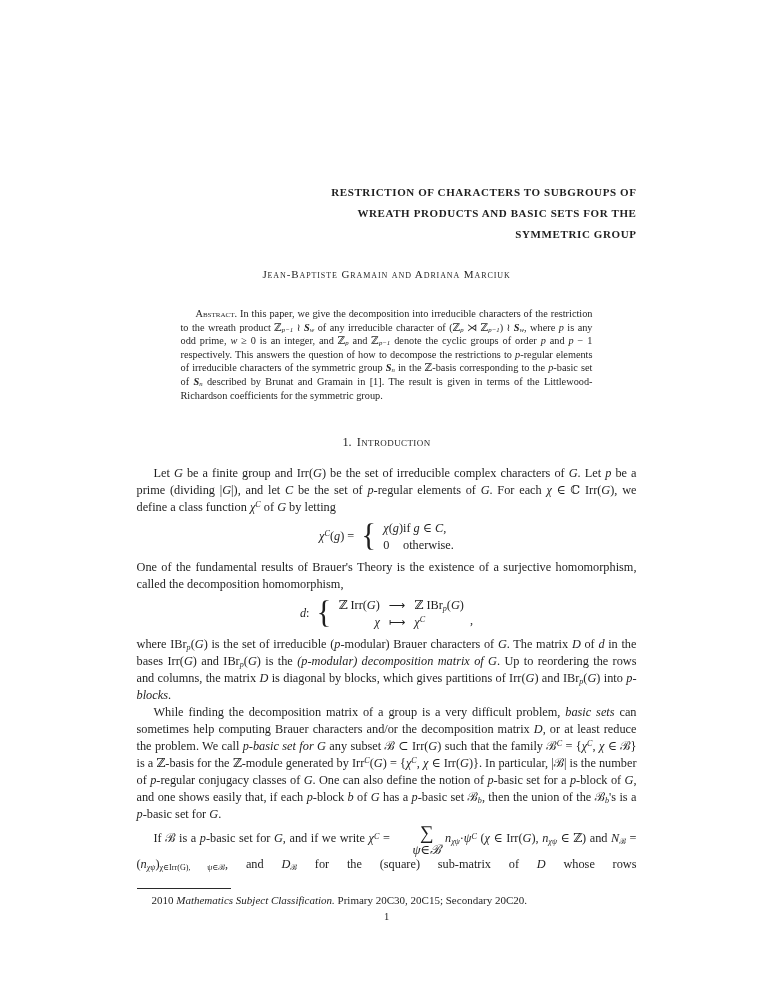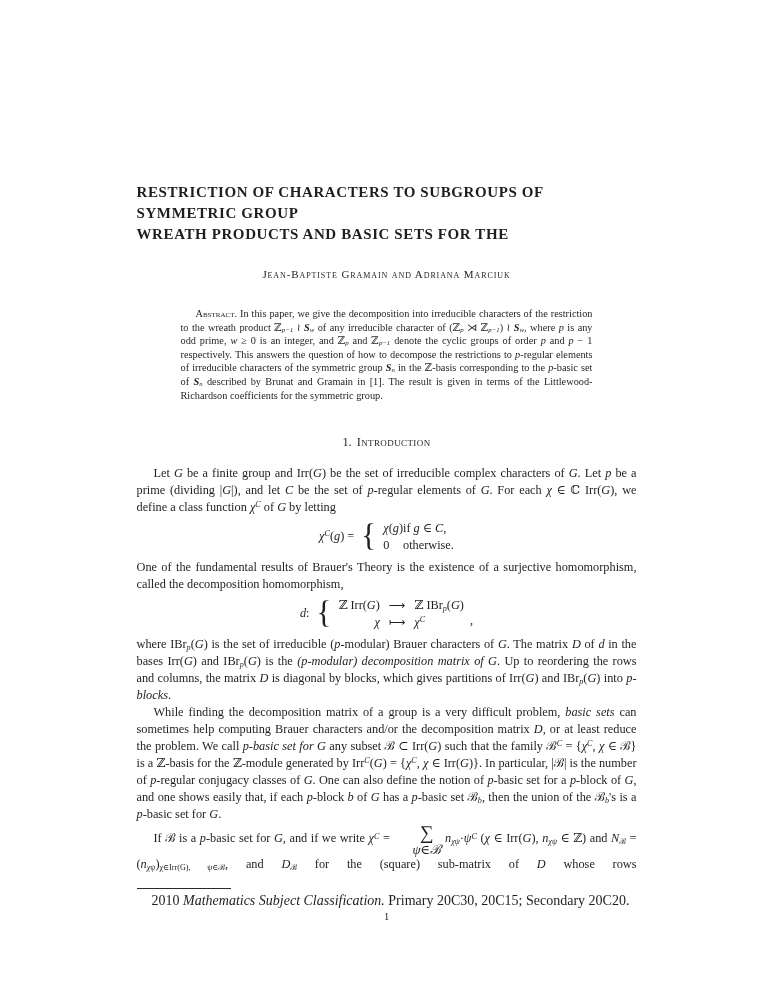--- a/index.html
+++ b/index.html
@@ -6,21 +6,21 @@
   .page {
     position: relative;
     width: 773px; height: 1000px;
     background: #ffffff;
     color: #1e1e1e;
     font-family: "Liberation Serif", "DejaVu Serif", serif;
     overflow: hidden;
   }
   .content { width: 500px; margin: 0 auto; padding-top: 182px; }
 
-  .title { font-size: 15px; font-weight: bold; text-align: left;
+  .title { font-size: 11px; font-weight: bold; text-align: right;
            line-height: 21px; letter-spacing: 0.6px; }
   .authors { text-align: center; font-size: 11px; margin-top: 23px;
              font-variant: small-caps; letter-spacing: 0.9px; }
 
   .abstract { width: 412px; margin: 27px auto 0; font-size: 10.3px;
               line-height: 13.6px; text-align: justify; text-indent: 15px; }
   .abstract-label { font-variant: small-caps; }
 
   .section-heading { text-align: center; font-size: 12.3px; margin: 33px 0 15px; }
   .section-heading .num { margin-right: 5px; }
@@ -53,33 +53,33 @@
   .r-sub { font-size: 66%; vertical-align: -0.2em; line-height: 0; }
 
   .sum { display: inline-flex; flex-direction: column; align-items: center;
          vertical-align: middle; margin: 0 4px 0 2px; }
   .sum-sign  { font-size: 19px; line-height: 1; }
   .sum-under { font-size: 13px; line-height: 1; margin-top: 1px; font-style: italic; }
 
   .footnote { margin-top: 15px; }
   .footnote-rule { width: 94px; height: 0; border-top: 1px solid #2a2a2a;
                    margin-bottom: 5px; }
-  .footnote-text { font-size: 14px; line-height: 13px; text-indent: 15px; }
+  .footnote-text { font-size: 11px; line-height: 13px; text-indent: 15px; }
   .page-number { text-align: center; font-size: 10.5px; margin-top: 4px; }
 </style>
 </head>
 <body>
 
 <div class="page">
   <div class="content">
 
     <div class="title">
       <div>RESTRICTION OF CHARACTERS TO SUBGROUPS OF</div>
+      <div>WREATH PRODUCTS AND BASIC SETS FOR THE</div>
       <div>SYMMETRIC GROUP</div>
-      <div>WREATH PRODUCTS AND BASIC SETS FOR THE</div>
     </div>
 
     <div class="authors">Jean-Baptiste Gramain and Adriana Marciuk</div>
 
     <div class="abstract">
       <span class="abstract-label">Abstract.</span>
       <span><span>In this paper, we give the decomposition into irreducible characters of the restriction to the wreath product ℤ</span><span class="r-i r-sub">p−1</span><span> ≀ </span><span class="r-frak">S</span><span class="r-i r-sub">w</span><span> of any irreducible character of (ℤ</span><span class="r-i r-sub">p</span><span> ⋊ ℤ</span><span class="r-i r-sub">p−1</span><span>) ≀ </span><span class="r-frak">S</span><span class="r-i r-sub">w</span><span>, where </span><span class="r-i">p</span><span> is any odd prime, </span><span class="r-i">w</span><span> ≥ 0 is an integer, and ℤ</span><span class="r-i r-sub">p</span><span> and ℤ</span><span class="r-i r-sub">p−1</span><span> denote the cyclic groups of order </span><span class="r-i">p</span><span> and </span><span class="r-i">p</span><span> − 1 respectively. This answers the question of how to decompose the restrictions to </span><span class="r-i">p</span><span>-regular elements of irreducible characters of the symmetric group </span><span class="r-frak">S</span><span class="r-i r-sub">n</span><span> in the ℤ-basis corresponding to the </span><span class="r-i">p</span><span>-basic set of </span><span class="r-frak">S</span><span class="r-i r-sub">n</span><span> described by Brunat and Gramain in [1]. The result is given in terms of the Littlewood-Richardson coefficients for the symmetric group.</span></span>
     </div>
 
     <div class="section-heading">

